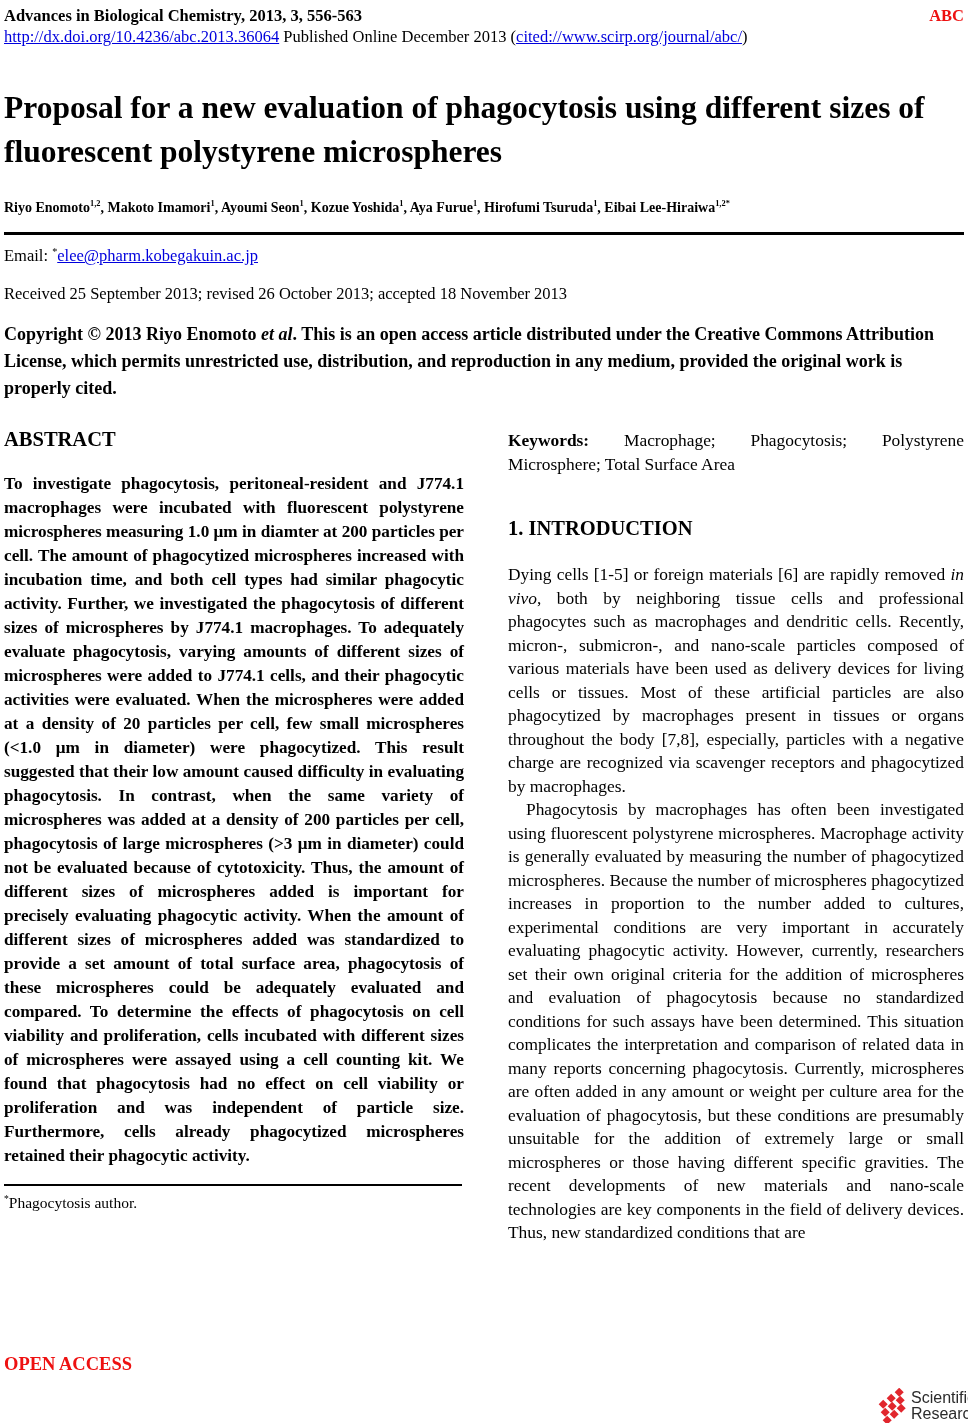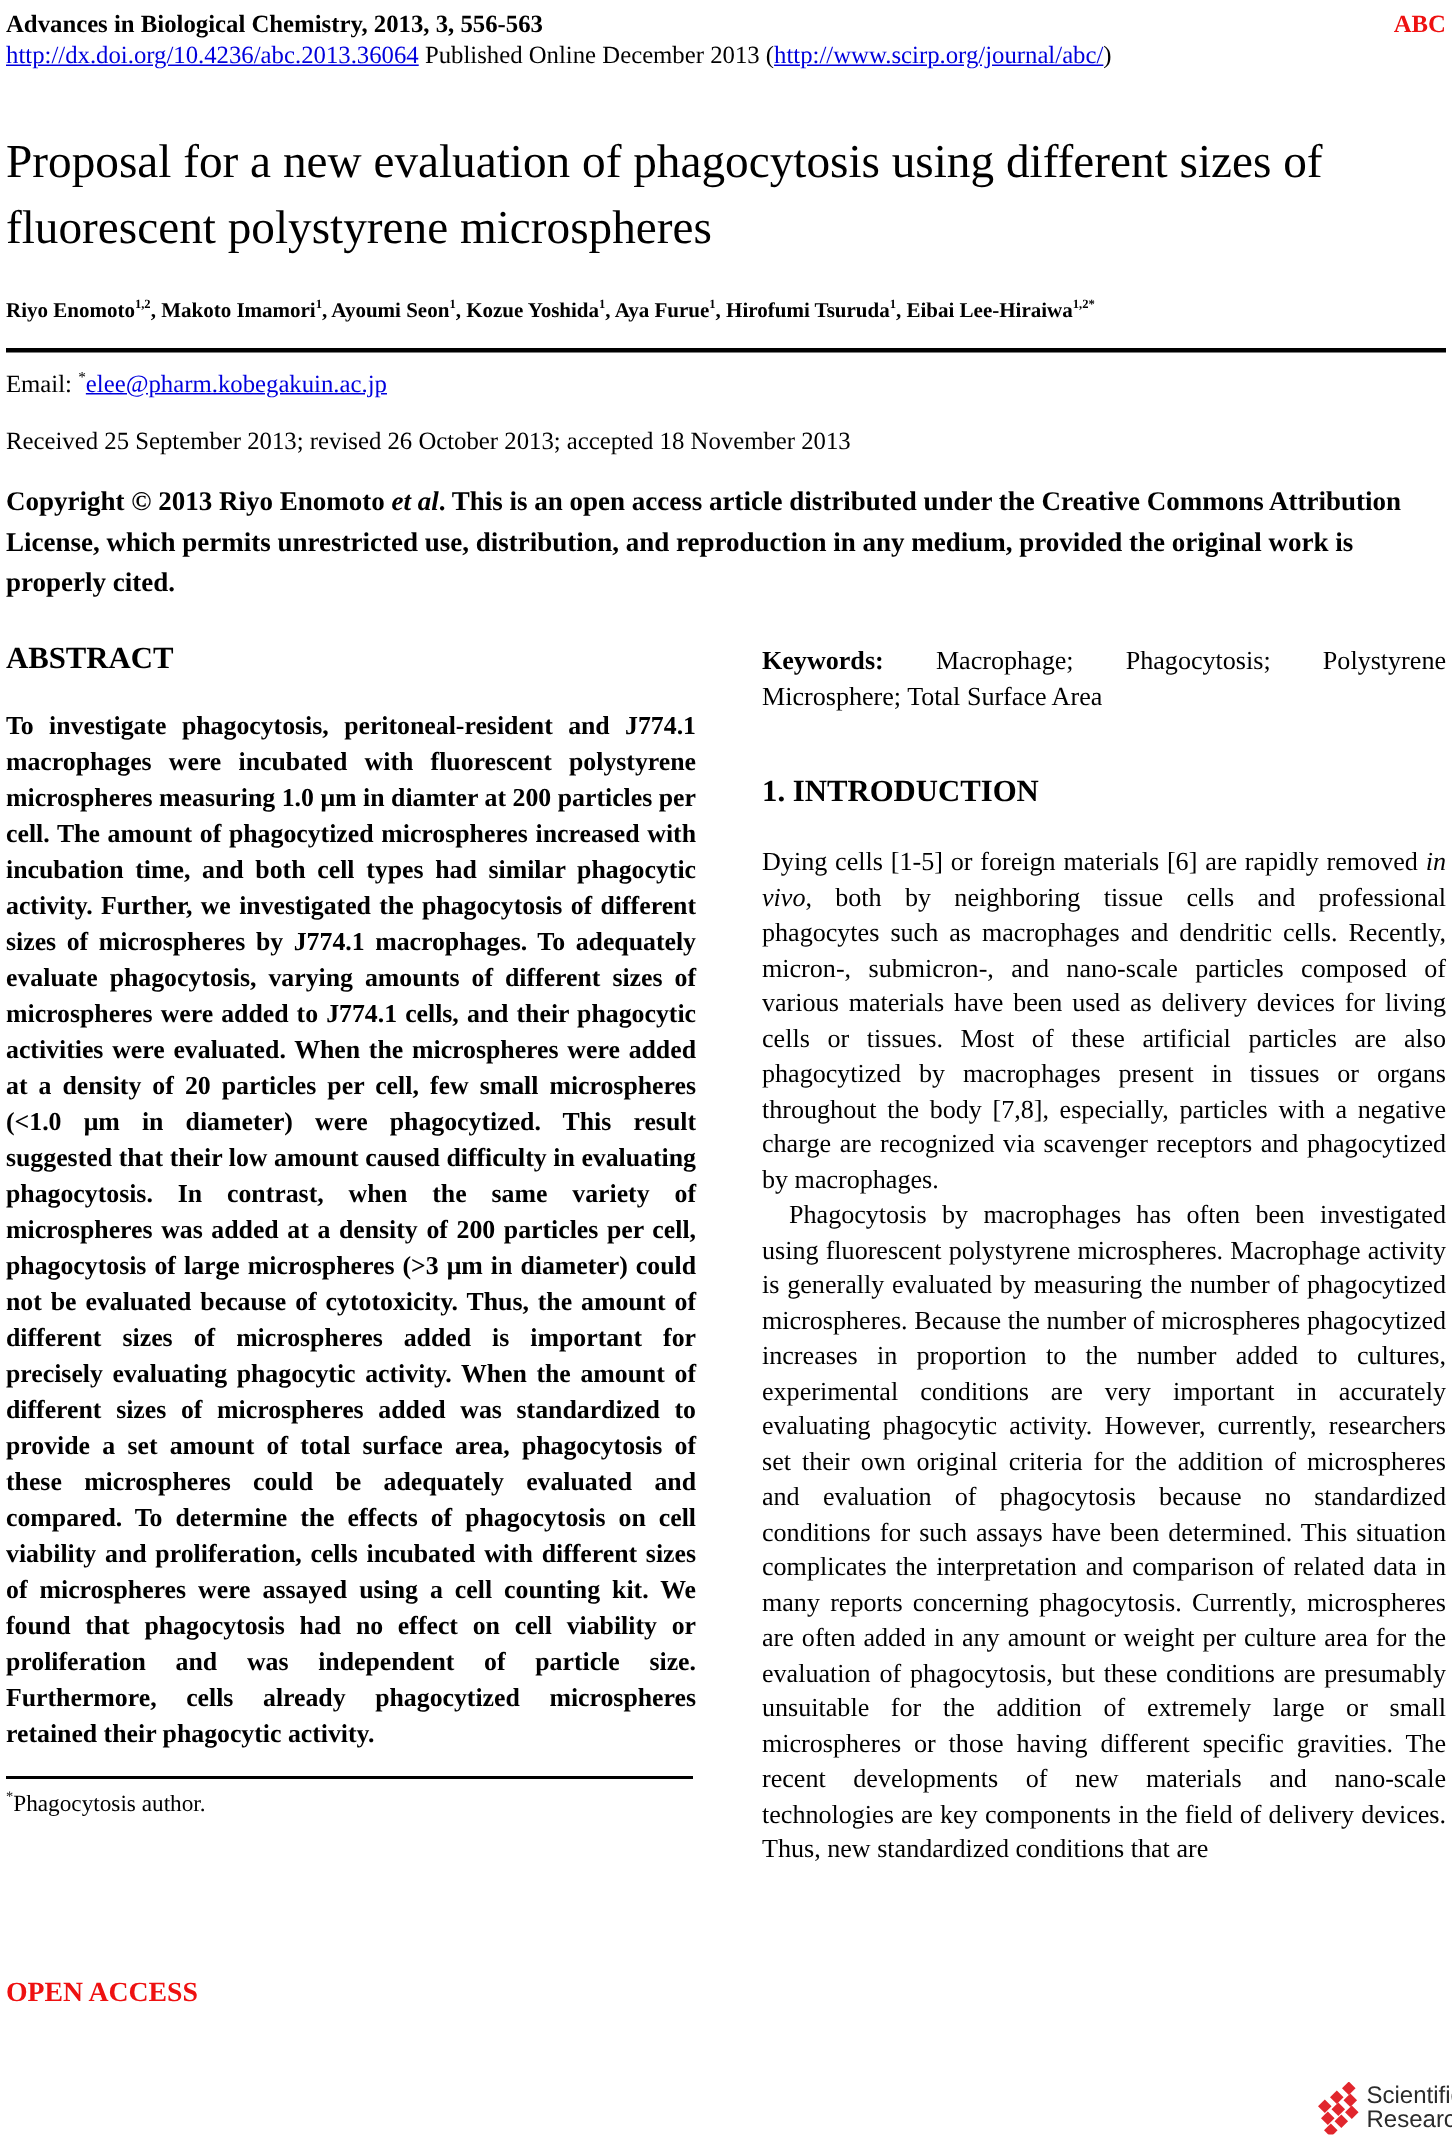--- a/index.html
+++ b/index.html
@@ -9,21 +9,21 @@
         padding:5px 4px 12px 4px;overflow:hidden;background:#fff;}
 
   
   .hdr-row1{display:flex;justify-content:space-between;align-items:flex-start;
             font-size:16.5px;line-height:21px;font-weight:bold;}
   .hdr-abc{color:var(--red);}
   .hdr-row2{font-size:16.5px;line-height:21px;}
   a.lnk{color:var(--blue);text-decoration:underline;cursor:pointer;}
 
   
-  .title{font-size:31.5px;line-height:44px;font-weight:normal;margin:39px 0 16px 0;}
+  .title{font-size:31.5px;line-height:44px;font-weight:bold;margin:39px 0 16px 0;}
   .authors{margin-top:20px;font-size:14px;line-height:27px;font-weight:bold;}
   .authors sup{font-size:60%;}
   .rule{border:none;border-top:3px solid #000;margin:11px 0 0 0;}
 
   
   .affil-block{margin-top:10px;font-size:16.5px;line-height:22px;}
   .affil-block sup{font-size:62%;}
   .dates{margin-top:16px;font-size:16.5px;line-height:22px;}
   .copyright{margin-top:16px;font-size:18px;line-height:27px;font-weight:bold;}
 
@@ -40,37 +40,37 @@
   .p-first{margin-top:24px;}
   .p-indent{text-indent:18px;}
 
   
   .footnote{margin-top:16px;}
   .footnote-rule{border:none;border-top:2px solid #000;margin:0;width:458px;}
   .footnote-text{margin-top:7px;font-size:15.5px;line-height:20px;}
   .footnote-text sup{font-size:62%;}
 
   
-  .open-access{position:absolute;left:4px;top:1319px;font-size:18.5px;
+  .open-access{position:absolute;left:4px;top:1354px;font-size:18.5px;
                font-weight:bold;color:var(--red);}
   .logo{position:absolute;left:876px;top:1388px;display:flex;align-items:flex-start;}
   .logo-text{font-family:"Liberation Sans", sans-serif;font-size:16px;
              line-height:15.5px;color:#2b2b2b;margin-left:3px;margin-top:2px;}
   sup{line-height:0;}
 </style>
 </head>
 <body>
 
 <div class="page">
 
   <div class="hdr-row1">
     <span>Advances in Biological Chemistry, 2013, 3, 556-563</span>
     <span class="hdr-abc">ABC</span>
   </div>
-  <div class="hdr-row2"><a class="lnk">http://dx.doi.org/10.4236/abc.2013.36064</a><span> Published Online December 2013 (</span><a class="lnk">http://www.scirp.org/journal/abc/</a><span>)</span></div>
+  <div class="hdr-row2"><a class="lnk">http://dx.doi.org/10.4236/abc.2013.36064</a><span> Published Online December 2013 (</span><a class="lnk">cited://www.scirp.org/journal/abc/</a><span>)</span></div>
 
   <div class="title">Proposal for a new evaluation of phagocytosis using different sizes of fluorescent polystyrene microspheres</div>
   <div class="authors"><span>Riyo Enomoto</span><sup>1,2</sup><span>, Makoto Imamori</span><sup>1</sup><span>, Ayoumi Seon</span><sup>1</sup><span>, Kozue Yoshida</span><sup>1</sup><span>, Aya Furue</span><sup>1</sup><span>, Hirofumi Tsuruda</span><sup>1</sup><span>, Eibai Lee-Hiraiwa</span><sup>1,2*</sup></div>
   <hr class="rule">
 
   <div class="affil-block">
     <div><span>Email: </span><sup>*</sup><a class="lnk">elee@pharm.kobegakuin.ac.jp</a></div>
   </div>
 
   <div class="dates">Received 25 September 2013; revised 26 October 2013; accepted 18 November 2013</div>

